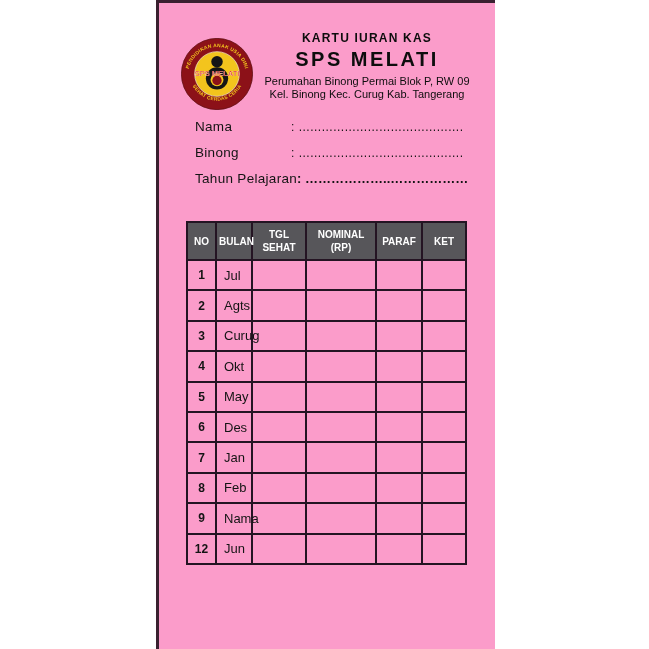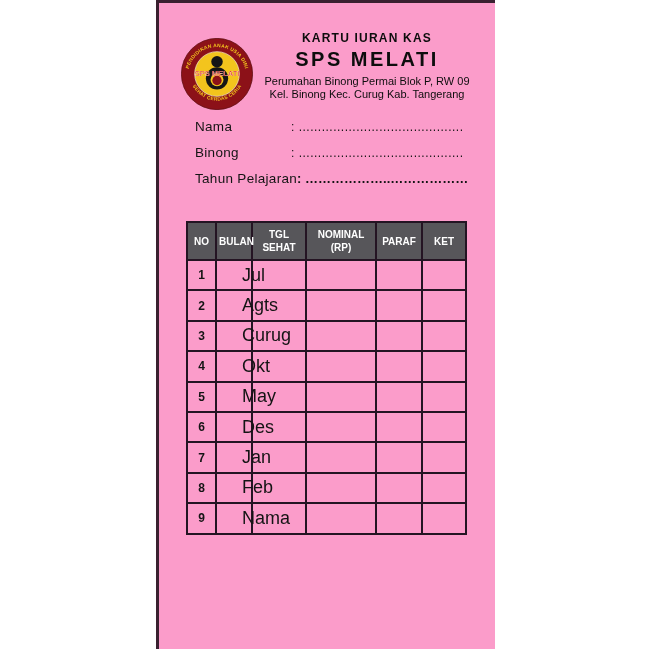--- a/index.html
+++ b/index.html
@@ -46,21 +46,21 @@
     margin-top:20px;
   }
   .fee-table th, .fee-table td { border:2px solid #241423; padding:0; box-sizing:border-box; }
   .fee-table thead th {
     background:#57565a; color:#ffffff;
     font-size:10px; font-weight:bold; line-height:1.3;
     height:38px; text-align:center; padding:1px 2px;
   }
   .fee-table tbody tr { height:30.4px; }
   .fee-table td.c-no   { text-align:center; font-weight:bold; font-size:12px; }
-  .fee-table td.c-bulan{ font-size:18px; padding-left:25px; }
+  .fee-table td.c-bulan{ font-size:13px; padding-left:7px; }
 </style>
 </head>
 <body>
 
 <div class="card">
 
   <svg class="logo" viewBox="0 0 100 100">
     <defs>
       <path id="arcTop" d="M 9.5,53 A 40.5,40.5 0 0 1 90.5,53"></path>
       <path id="arcBot" d="M 12,49 A 38,38 0 0 0 88,49"></path>
@@ -189,15 +189,23 @@
         <td></td>
       </tr>
       <tr>
         <td class="c-no">9</td>
         <td class="c-bulan">Nama</td>
         <td></td>
         <td></td>
         <td></td>
         <td></td>
       </tr>
+      <tr>
+        <td class="c-no">12</td>
+        <td class="c-bulan">Jun</td>
+        <td></td>
+        <td></td>
+        <td></td>
+        <td></td>
+      </tr>
     </tbody>
   </table>
 </div>
 
 </body></html>

